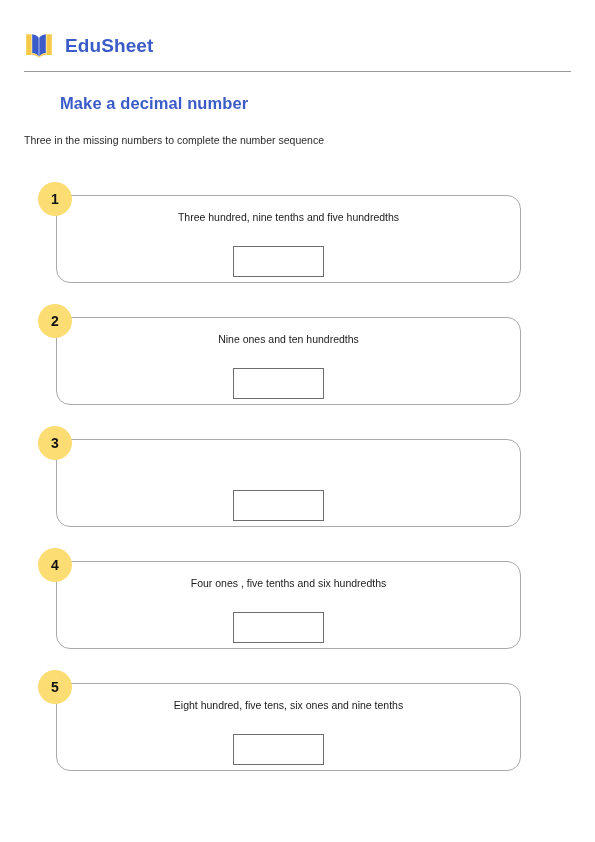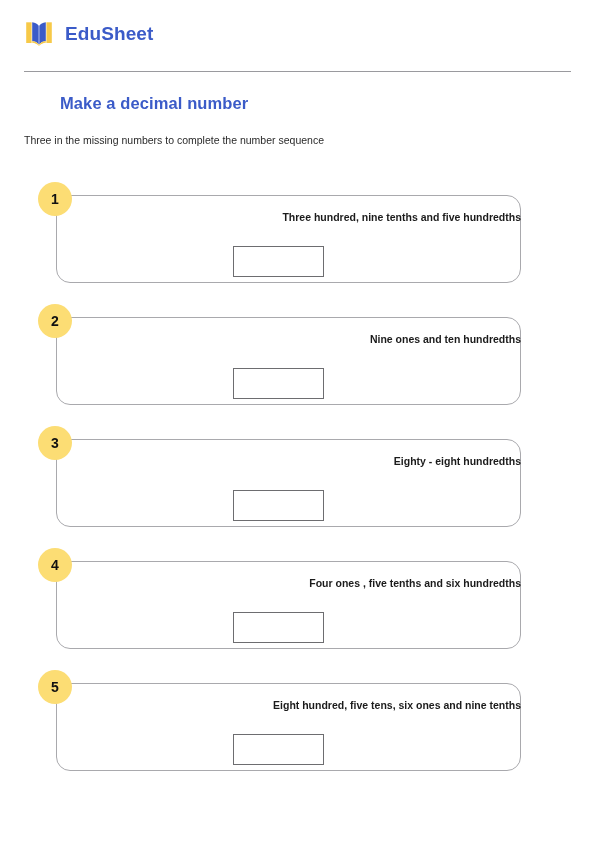--- a/index.html
+++ b/index.html
@@ -14,21 +14,21 @@
     position: relative;
     font-family: "Liberation Sans", sans-serif;
     color: #1b1b1b;
     overflow: hidden;
   }
 
   
   .header {
     position: absolute;
     left: 24px;
-    top: 18px;
+    top: 30px;
     display: flex;
     align-items: center;
     gap: 11px;
   }
   .logo-icon {
     width: 30px;
     height: 30px;
     display: block;
   }
   .brand-name {
@@ -106,23 +106,23 @@
     align-items: center;
     justify-content: center;
     z-index: 3;
     line-height: 1;
   }
   .q-text {
     position: absolute;
     left: 56px;
     top: 38px;
     width: 465px;
-    text-align: right;
+    text-align: center;
     font-size: 10.5px;
-    font-weight: 700;
+    font-weight: 400;
     color: #1b1b1b;
     line-height: 1.3;
     z-index: 2;
   }
   .q-answer-box {
     position: absolute;
     left: 233px;
     top: 73px;
     width: 91px;
     height: 31px;
@@ -166,21 +166,20 @@
   <div class="question-row">
     <div class="q-card"></div>
     <div class="q-badge">2</div>
     <div class="q-text">Nine ones and ten hundredths</div>
     <div class="q-answer-box"></div>
   </div>
 
   <div class="question-row">
     <div class="q-card"></div>
     <div class="q-badge">3</div>
-    <div class="q-text">Eighty - eight hundredths</div>
     <div class="q-answer-box"></div>
   </div>
 
   <div class="question-row">
     <div class="q-card"></div>
     <div class="q-badge">4</div>
     <div class="q-text">Four ones , five tenths and six hundredths</div>
     <div class="q-answer-box"></div>
   </div>
 

